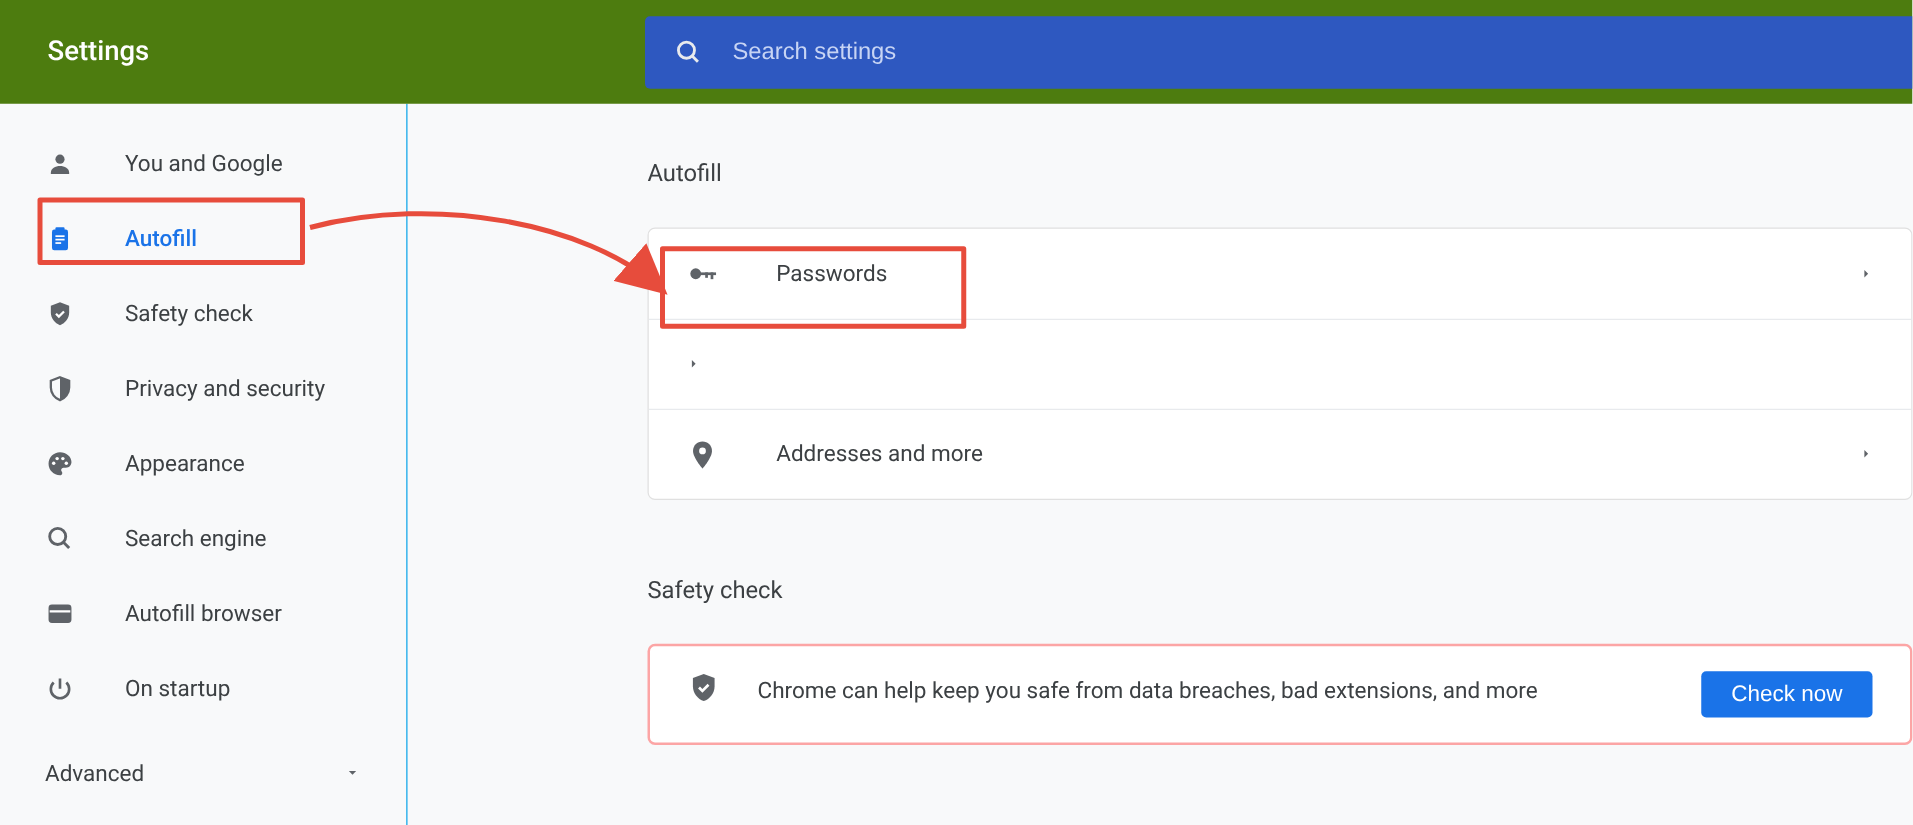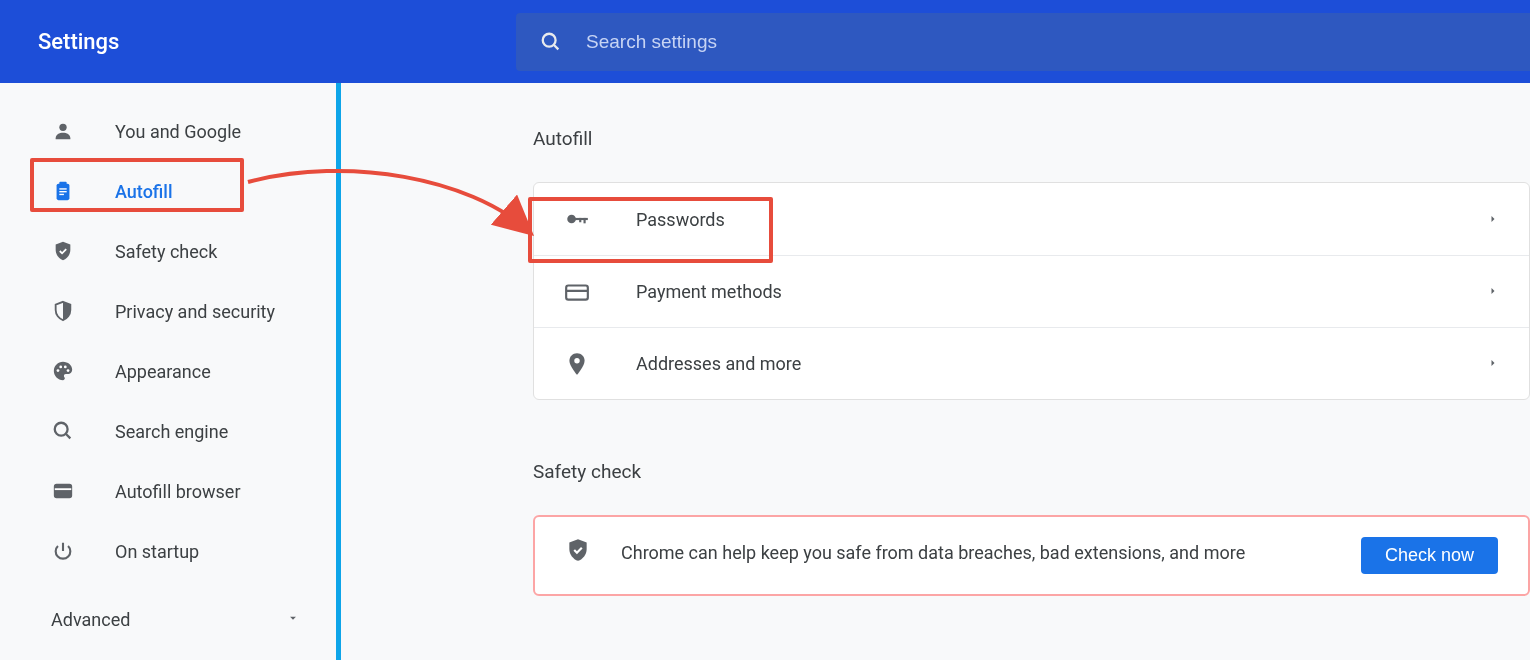--- a/index.html
+++ b/index.html
@@ -5,21 +5,21 @@
     * { box-sizing: border-box; margin: 0; padding: 0; }
     body {
       font-family: Roboto, Arial, sans-serif;
       background: #f8f9fa;
       width: 1530px;
       height: 660px;
       overflow: hidden;
       position: relative;
     }
     .header {
-      background: #1d4ed8;
+      background: #4d7c0f;
       height: 83px;
       width: 100%;
       display: flex;
       align-items: center;
       padding-left: 38px;
       position: relative;
     }
     .header-title {
       color: #fff;
       font-size: 22px;
@@ -47,23 +47,22 @@
       margin-left: 24px;
       width: 500px;
     }
     .search-input::placeholder { color: #c7d4f4; }
 
     .body-area { display: flex; height: calc(100% - 83px); }
 
     .sidebar {
       width: 326px;
       padding-top: 18px;
-      border-right: 5px solid #0ea5e9;
+      border-right: 1px solid #0ea5e9;
       background: #f8f9fa;
-      margin-left: 15px;
     }
     .sidebar-item {
       height: 60px;
       display: flex;
       align-items: center;
       padding-left: 36px;
       cursor: pointer;
       position: relative;
     }
     .sidebar-item .nav-icon {
@@ -331,29 +330,20 @@
           <span class="row-label">Passwords</span>
         </div>
         <span class="row-arrow">
           <svg width="12" height="12" viewBox="0 0 24 24" fill="currentColor">
               <path d="M9 6l6 6-6 6z"></path>
             </svg>
         </span>
       </div>
 
       <div class="card-row">
-        <div class="card-row-left">
-          <span class="row-icon">
-            <svg width="26" height="26" viewBox="0 0 24 24" fill="none" stroke="currentColor" stroke-width="2">
-                <rect x="2" y="6" width="20" height="13" rx="2"></rect>
-                <line x1="2" y1="11" x2="22" y2="11"></line>
-              </svg>
-          </span>
-          <span class="row-label">Payment methods</span>
-        </div>
         <span class="row-arrow">
           <svg width="12" height="12" viewBox="0 0 24 24" fill="currentColor">
               <path d="M9 6l6 6-6 6z"></path>
             </svg>
         </span>
       </div>
 
       <div class="card-row">
         <div class="card-row-left">
           <span class="row-icon">

